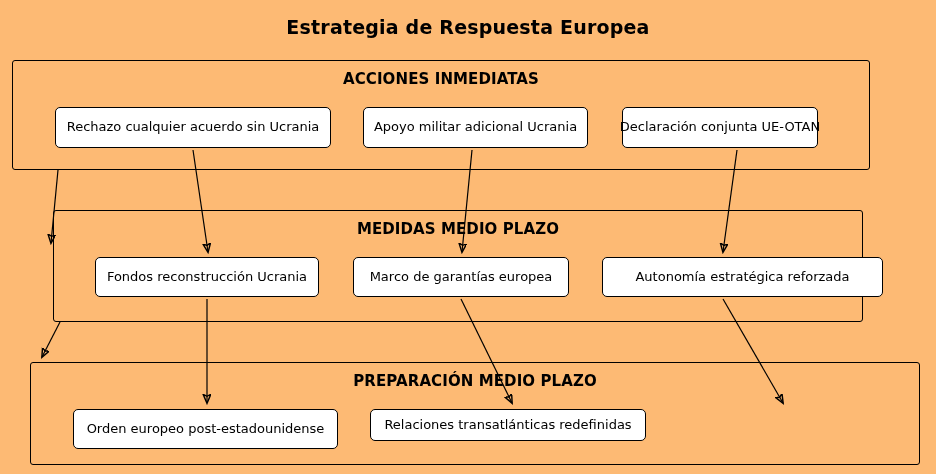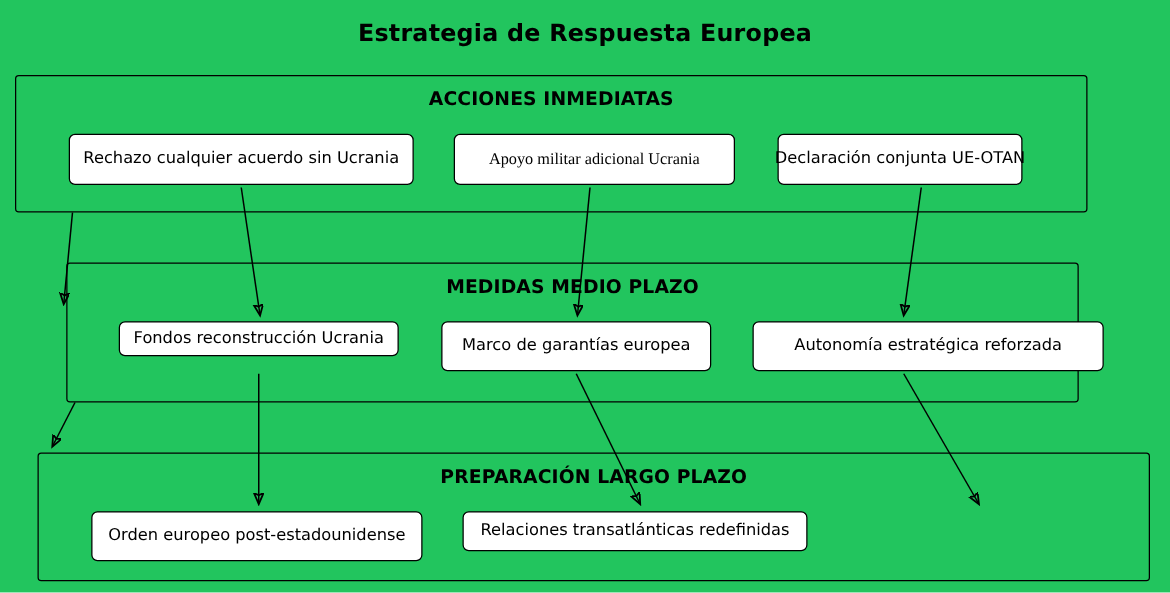--- a/index.html
+++ b/index.html
@@ -7,21 +7,21 @@
     padding: 0;
     background: #ffffff;
   }
   body {
     font-family: "DejaVu Sans", "Liberation Sans", sans-serif;
   }
   #canvas {
     position: relative;
     width: 936px;
     height: 474px;
-    background: #22c55e;
+    background: #fdba74;
     overflow: hidden;
   }
   #diagram-title {
     position: absolute;
     left: 0;
     top: 16px;
     width: 936px;
     text-align: center;
     font-size: 19px;
     font-weight: bold;
@@ -83,28 +83,28 @@
 
   <div class="tier" style="left:12px; top:60px; width:858px; height:110px;">
     <div class="tier-label" style="top:9px;">ACCIONES INMEDIATAS</div>
   </div>
 
   <div class="tier" style="left:53px; top:210px; width:810px; height:112px;">
     <div class="tier-label" style="top:9px;">MEDIDAS MEDIO PLAZO</div>
   </div>
 
   <div class="tier" style="left:30px; top:362px; width:890px; height:103px;">
-    <div class="tier-label" style="top:9px;">PREPARACIÓN LARGO PLAZO</div>
+    <div class="tier-label" style="top:9px;">PREPARACIÓN MEDIO PLAZO</div>
   </div>
 
   <div class="node" style="left:55px; top:107px; width:276px; height:41px;">Rechazo cualquier acuerdo sin Ucrania</div>
-  <div class="node" style="left:363px; top:107px; width:225px; height:41px;font-family:Liberation Serif, serif;">Apoyo militar adicional Ucrania</div>
+  <div class="node" style="left:363px; top:107px; width:225px; height:41px;">Apoyo militar adicional Ucrania</div>
   <div class="node" style="left:622px; top:107px; width:196px; height:41px;">Declaración conjunta UE-OTAN</div>
 
-  <div class="node" style="left:95px; top:257px; width:224px; height:28px;">Fondos reconstrucción Ucrania</div>
+  <div class="node" style="left:95px; top:257px; width:224px; height:40px;">Fondos reconstrucción Ucrania</div>
   <div class="node" style="left:353px; top:257px; width:216px; height:40px;">Marco de garantías europea</div>
   <div class="node" style="left:602px; top:257px; width:281px; height:40px;">Autonomía estratégica reforzada</div>
 
   <div class="node" style="left:73px; top:409px; width:265px; height:40px;">Orden europeo post-estadounidense</div>
   <div class="node" style="left:370px; top:409px; width:276px; height:32px;">Relaciones transatlánticas redefinidas</div>
 
   <svg id="edges" viewBox="0 0 936 474" xmlns="http://www.w3.org/2000/svg">
     <defs>
       <marker id="arrowhead" markerWidth="9" markerHeight="9" refX="7.2" refY="3.2" orient="auto" markerUnits="strokeWidth">
         <path d="M0,0 L7.5,3.2 L0,6.4 L1.6,3.2 Z" fill="#000000" stroke="none"></path>

